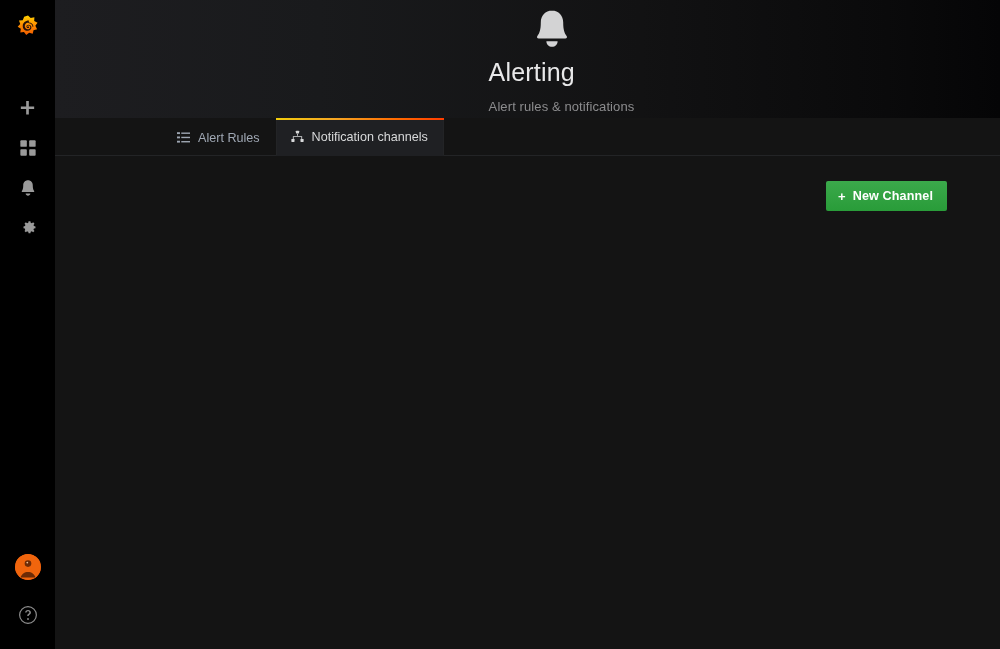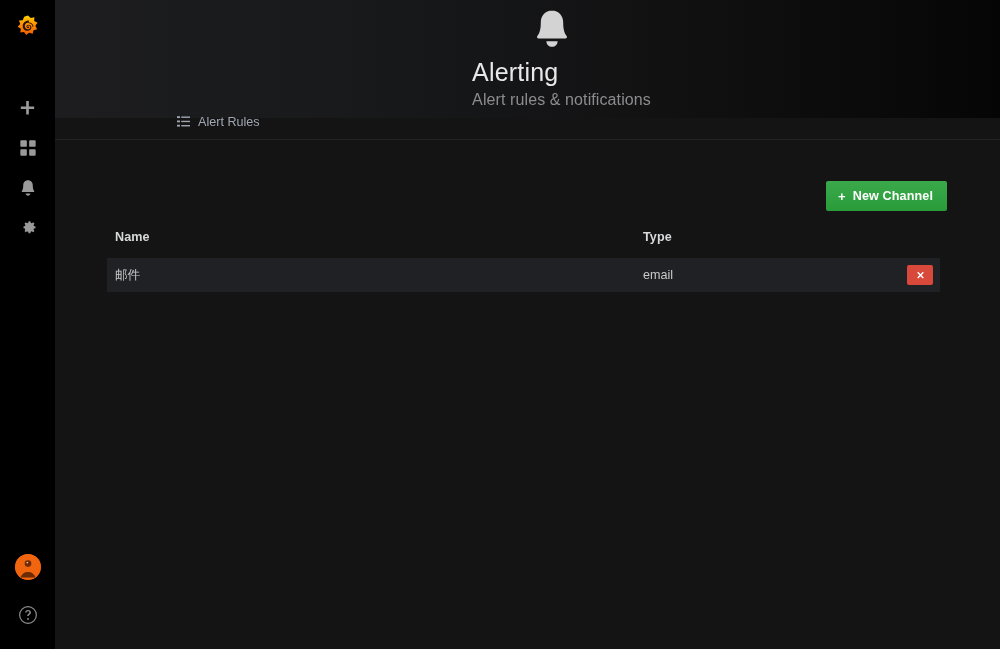--- a/index.html
+++ b/index.html
@@ -124,30 +124,30 @@
   }
   .header-texts { display: flex; flex-direction: column; justify-content: center; margin-top: 2px;}
   .page-title {
     font-size: 25px;
     font-weight: 400;
     color: #e8e8e9;
     letter-spacing: .2px;
     line-height: 1.15;
   }
   .page-subtitle {
-    font-size: 16px;
+    font-size: 13px;
     color: #8c8c8e;
-    margin-top: 4px;
+    margin-top: 12px;
     letter-spacing: .1px;
   }
 
   
   .tabbar {
     position: absolute;
-    left: 0; top: 102px;
+    left: 0; top: 118px;
     width: 100%;
     height: 38px;
     display: flex;
     align-items: flex-end;
   }
   .tabbar-underline {
     position: absolute;
     left: 0; right: 0; bottom: 0;
     height: 1px;
     background: #232426;
@@ -375,54 +375,42 @@
               <rect x="4.6" y="1.6" width="9.4" height="1.5" fill="currentColor"></rect>
               <rect x="0" y="5.9" width="3.2" height="2.0" fill="currentColor"></rect>
               <rect x="4.6" y="6.2" width="9.4" height="1.5" fill="currentColor"></rect>
               <rect x="0" y="10.5" width="3.2" height="2.0" fill="currentColor"></rect>
               <rect x="4.6" y="10.8" width="9.4" height="1.5" fill="currentColor"></rect>
             </svg>
           </span>
           <span>Alert Rules</span>
         </div>
 
+        <div class="tab active">
+          <span class="tab-ico">
+            <svg width="13" height="13" viewBox="0 0 14 14" aria-hidden="true">
+              <rect x="5.3" y="0.8" width="3.4" height="3.0" rx="0.5" fill="currentColor"></rect>
+              <rect x="0.4" y="9.8" width="3.4" height="3.0" rx="0.5" fill="currentColor"></rect>
+              <rect x="10.2" y="9.8" width="3.4" height="3.0" rx="0.5" fill="currentColor"></rect>
+              <path d="M6.6 4.0h0.9v2.2h-0.9z" fill="currentColor"></path>
+              <path d="M2.0 9.9h0.9V7.6h8.2v2.3h0.9V6.8H2.0z" fill="currentColor"></path>
+            </svg>
+          </span>
+          <span>Notification channels</span>
+        </div>
 
       </div>
     </div>
 
     <section class="content">
 
       <div class="toolbar">
         <button class="btn-new">
           <span class="plus">+</span>
           <span>New Channel</span>
         </button>
       </div>
 
-      <div class="table-wrap">
-        <table class="channels">
-          <thead>
-            <tr>
-              <th class="col-name">Name</th>
-              <th class="col-type">Type</th>
-              <th class="col-actions"></th>
-            </tr>
-          </thead>
-          <tbody>
-            <tr>
-              <td class="cell-name">邮件</td>
-              <td class="cell-type">email</td>
-              <td class="cell-actions">
-                <button class="btn-delete" title="Delete">
-                  <svg width="11" height="11" viewBox="0 0 12 12" aria-hidden="true">
-                    <path fill="currentColor" d="M9.6 3.1L8.5 2.0 6 4.5 3.5 2.0 2.4 3.1 4.9 5.6 2.4 8.1l1.1 1.1L6 6.7l2.5 2.5 1.1-1.1L7.1 5.6z"></path>
-                  </svg>
-                </button>
-              </td>
-            </tr>
-          </tbody>
-        </table>
-      </div>
 
     </section>
 
   </div>
 </div>
 
 </body></html>

